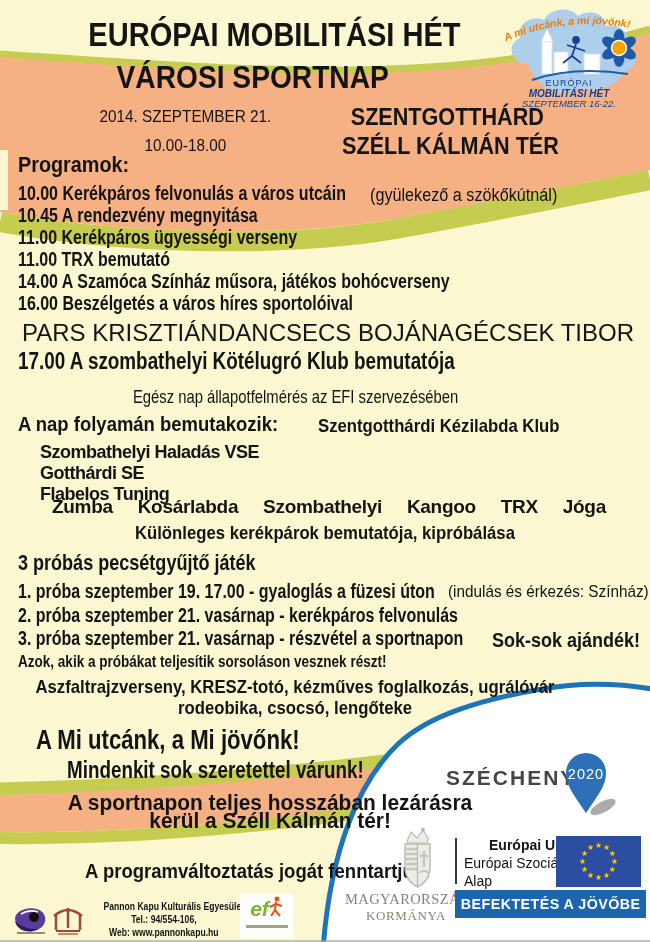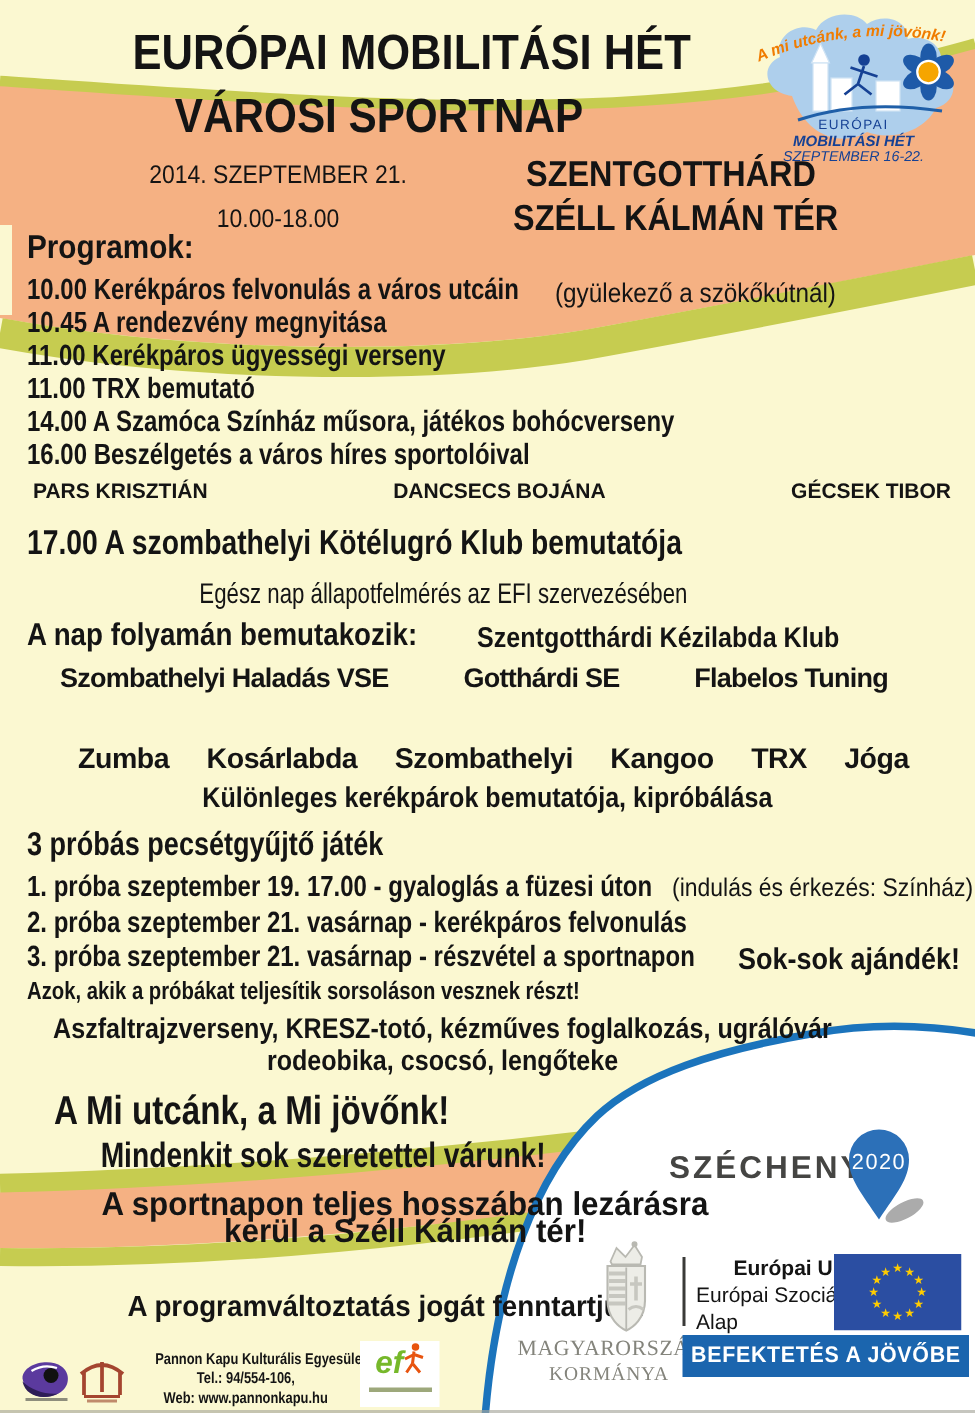--- a/index.html
+++ b/index.html
@@ -16,28 +16,28 @@
   svg { display:block; }
 
   .title1 { left:0; top:16px;  width:500px; font-size:33px; font-weight:bold; text-align:center;margin-left:24px; }
   .title2 { left:0; top:59px;  width:505px; font-size:32px; font-weight:bold; text-align:center; }
   .datebox  { left:30px;  top:102px; width:310px; font-size:17px; line-height:29px; font-weight:normal; text-align:center; }
   .venuebox { left:330px; top:102px; width:235px; font-size:24px; line-height:29px; font-weight:bold; text-align:center; }
 
   .programok { left:18px; top:152px; font-size:22px; font-weight:bold; }
   .pitem { left:18px; font-size:19.5px; font-weight:bold; }
   .pnote1 { left:370px; top:185px; font-size:18px; }
-  .athletes { left:22px; right:16px; top:319px; display:flex; justify-content:space-between; font-size:14px; font-weight:bold;align-items:center; }
+  .athletes { left:22px; right:16px; top:319px; display:flex; justify-content:space-between; font-size:24px; font-weight:normal;align-items:center; }
   .rope { left:18px; top:348px; font-size:23px; font-weight:bold; }
   .efinote { left:0; top:386px; width:592px; text-align:center; font-size:19px; font-weight:normal; }
 
   .clubshead { left:18px; top:412px; font-size:21px; font-weight:bold; }
   .clubfeat  { left:318px; top:415px; font-size:19px; font-weight:bold; }
   .crow { display:flex; justify-content:space-between; font-weight:bold; }
-  .crow2 { left:40px; right:58px; top:442px; font-size:18px; letter-spacing:-0.5px; }
+  .crow2 { left:40px; right:58px; top:442px; font-size:18px; letter-spacing:-0.5px;flex-direction:column; }
   .crow3 { left:24px; right:28px; top:469px; font-size:17.5px; letter-spacing:-0.6px; }
   .crow4 { left:52px; right:44px; top:496px; font-size:19px; letter-spacing:-0.3px; }
   .bikes { left:10px; top:522px; width:630px; text-align:center; font-size:19px; font-weight:bold; }
 
   .gamehead { left:18px; top:550px; font-size:22px; font-weight:bold; }
   .trial { left:18px; font-size:19.5px; font-weight:bold; }
   .tnote1 { left:448px; top:582px; font-size:17px; }
   .gift { left:492px; top:629px; font-size:20px; font-weight:bold; }
   .raffle { left:18px; top:652px; font-size:16.5px; font-weight:bold; }
   .act { left:0; width:590px; text-align:center; font-size:19px; font-weight:bold; }

